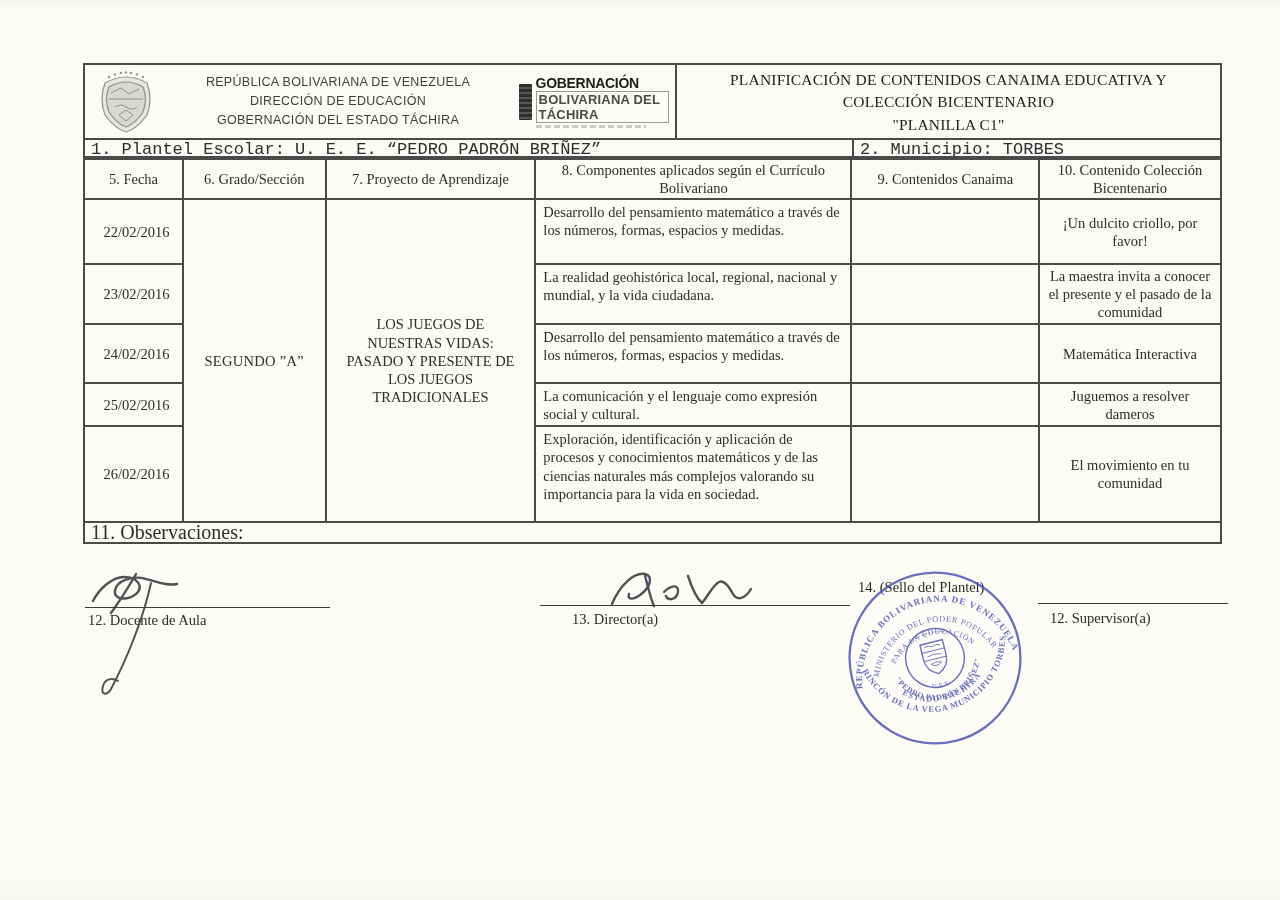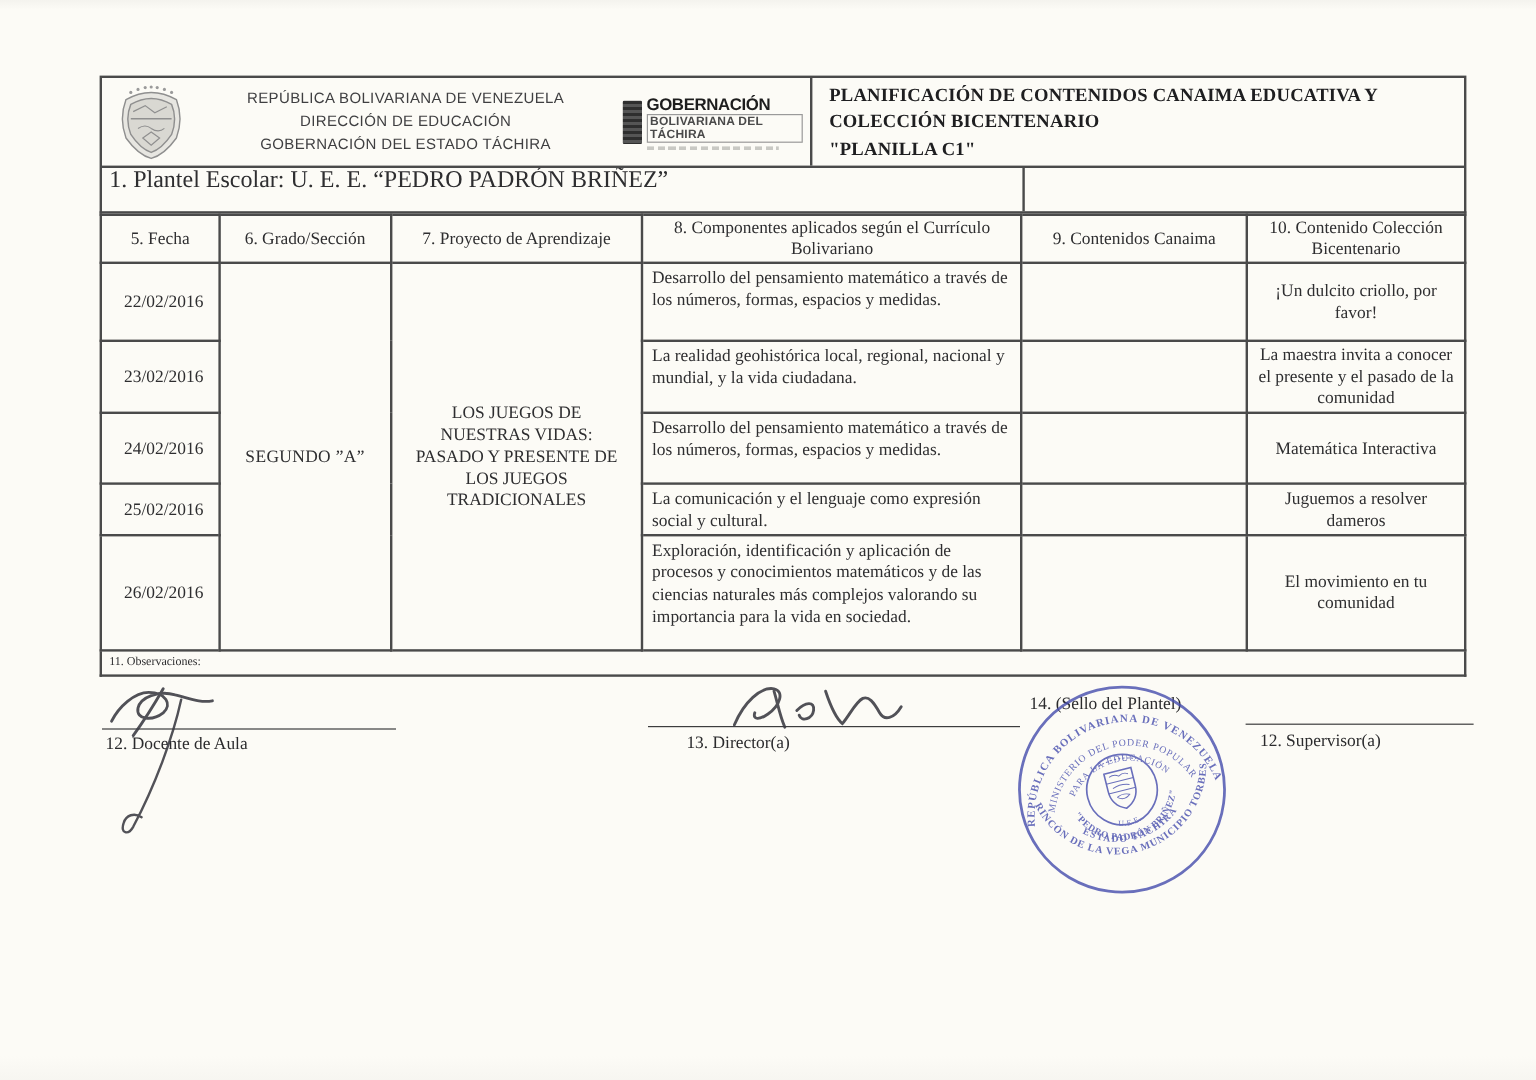--- a/index.html
+++ b/index.html
@@ -17,43 +17,43 @@
 
   
   .band { display:flex; border:2px solid #4a4a4a; height:77px; background:transparent; }
   .band-left { flex:0 0 592px; display:flex; align-items:center; border-right:2px solid #4a4a4a; }
   .coat { margin-left:10px; flex:0 0 62px; }
   .org-block { flex:1; text-align:center; font-family:"Liberation Sans", sans-serif; font-size:12.5px; line-height:1.5; color:#3f3f41; letter-spacing:.3px; }
   .gob-logo { flex:0 0 150px; display:flex; align-items:center; gap:4px; margin-right:6px; }
   .gob-emblem { width:18px; height:36px; background:repeating-linear-gradient(180deg,#2e2e2e 0 3px,#555 3px 5px); border-radius:1px; }
   .gob-text { font-family:"Liberation Sans", sans-serif; }
   .gob-name { font-size:14px; font-weight:bold; color:#1d1d1d; letter-spacing:-.3px; }
-  .gob-sub { font-size:10px; font-weight:bold; color:#4a4a4a; border:1px solid #9a9a9a; padding:0 2px; display:inline-block; letter-spacing:.2px; }
+  .gob-sub { font-size:13px; font-weight:bold; color:#4a4a4a; border:1px solid #9a9a9a; padding:0 2px; display:inline-block; letter-spacing:.2px; }
   .gob-tagline { margin-top:2px; height:3px; width:110px; background:repeating-linear-gradient(90deg,#c9c9c4 0 6px,transparent 6px 9px); }
-  .band-right { flex:1; text-align:left; padding:4px 14px 0; font-weight:bold; font-size:15.5px; line-height:1.45; letter-spacing:.2px; color:#1e1e20;border-radius:29px; }
-
-  
-  .info-row { display:flex; border:2px solid #4a4a4a; border-top:none; height:38px; font-size:20px; }
+  .band-right { flex:1; text-align:center; padding:4px 14px 0; font-weight:normal; font-size:15.5px; line-height:1.45; letter-spacing:.2px; color:#1e1e20;border-radius:29px; }
+
+  
+  .info-row { display:flex; border:2px solid #4a4a4a; border-top:none; height:18px; font-size:17px;font-family:Liberation Mono, monospace; }
   .info-left { flex:0 0 769px; border-right:2px solid #4a4a4a; padding:0 0 0 6px; line-height:20px; white-space:nowrap; overflow:hidden; }
   .info-right { flex:1; padding:0 0 0 6px; line-height:20px; white-space:nowrap; }
 
   
   table.main { width:100%; border-collapse:collapse; table-layout:fixed; }
   table.main th, table.main td { border:2px solid #4a4a4a; font-weight:normal; font-size:14.5px; line-height:1.25; overflow:hidden; }
   table.main th { text-align:center; vertical-align:middle; height:38px; padding:1px 4px; }
   td.c-fecha { text-align:center; vertical-align:middle; padding-left:6px; }
   td.c-grado { text-align:center; vertical-align:middle; letter-spacing:.3px; }
   td.c-proy { text-align:center; vertical-align:middle; font-weight:bold; padding:0 14px; line-height:1.35; }
   td.c-comp { text-align:left; vertical-align:top; padding:3px 6px 0 7px; }
   td.c-cana { }
   td.c-bice { text-align:center; vertical-align:middle; padding:0 8px; }
   tr.r1 { height:65px; } tr.r2 { height:60px; } tr.r3 { height:59px; }
   tr.r4 { height:43px;padding-left:44px; } tr.r5 { height:96px; }
 
-  .obs-row { border:2px solid #4a4a4a; border-top:none; height:21px; font-size:10px; padding:0 0 0 6px; line-height:18px; }
+  .obs-row { border:2px solid #4a4a4a; border-top:none; height:21px; font-size:20px; padding:0 0 0 6px; line-height:18px; }
 
   
   .sig-line { position:absolute; height:0; border-top:1.6px solid #3c3c3e; }
   .sig-label { position:absolute; font-size:14.5px; color:#2b2b2d; white-space:nowrap; }
   .sig-svg { position:absolute; left:0; top:0; width:1280px; height:900px; pointer-events:none; }
 
   
   .stamp { position:absolute; left:846px; top:569px; width:178px; height:178px; transform:rotate(-14deg); opacity:.82; }
   .stamp text { font-family:"Liberation Serif", serif; }
 </style>
@@ -100,20 +100,21 @@
         </div>
       </div>
       <div class="band-right">
         <span>PLANIFICACIÓN DE CONTENIDOS CANAIMA EDUCATIVA Y COLECCIÓN BICENTENARIO</span><br>
         <span>"PLANILLA C1"</span>
       </div>
     </div>
 
     <div class="info-row">
       <div class="info-left">1. Plantel Escolar: U. E. E. “PEDRO PADRÓN BRIÑEZ”</div>
+      <div class="info-right">2. Municipio: TORBES</div>
     </div>
 
     <table class="main">
       <colgroup>
         <col style="width:8.7%">
           <col style="width:12.55%">
           <col style="width:18.45%">
         <col style="width:27.8%">
           <col style="width:16.5%">
           <col style="width:16.0%">

